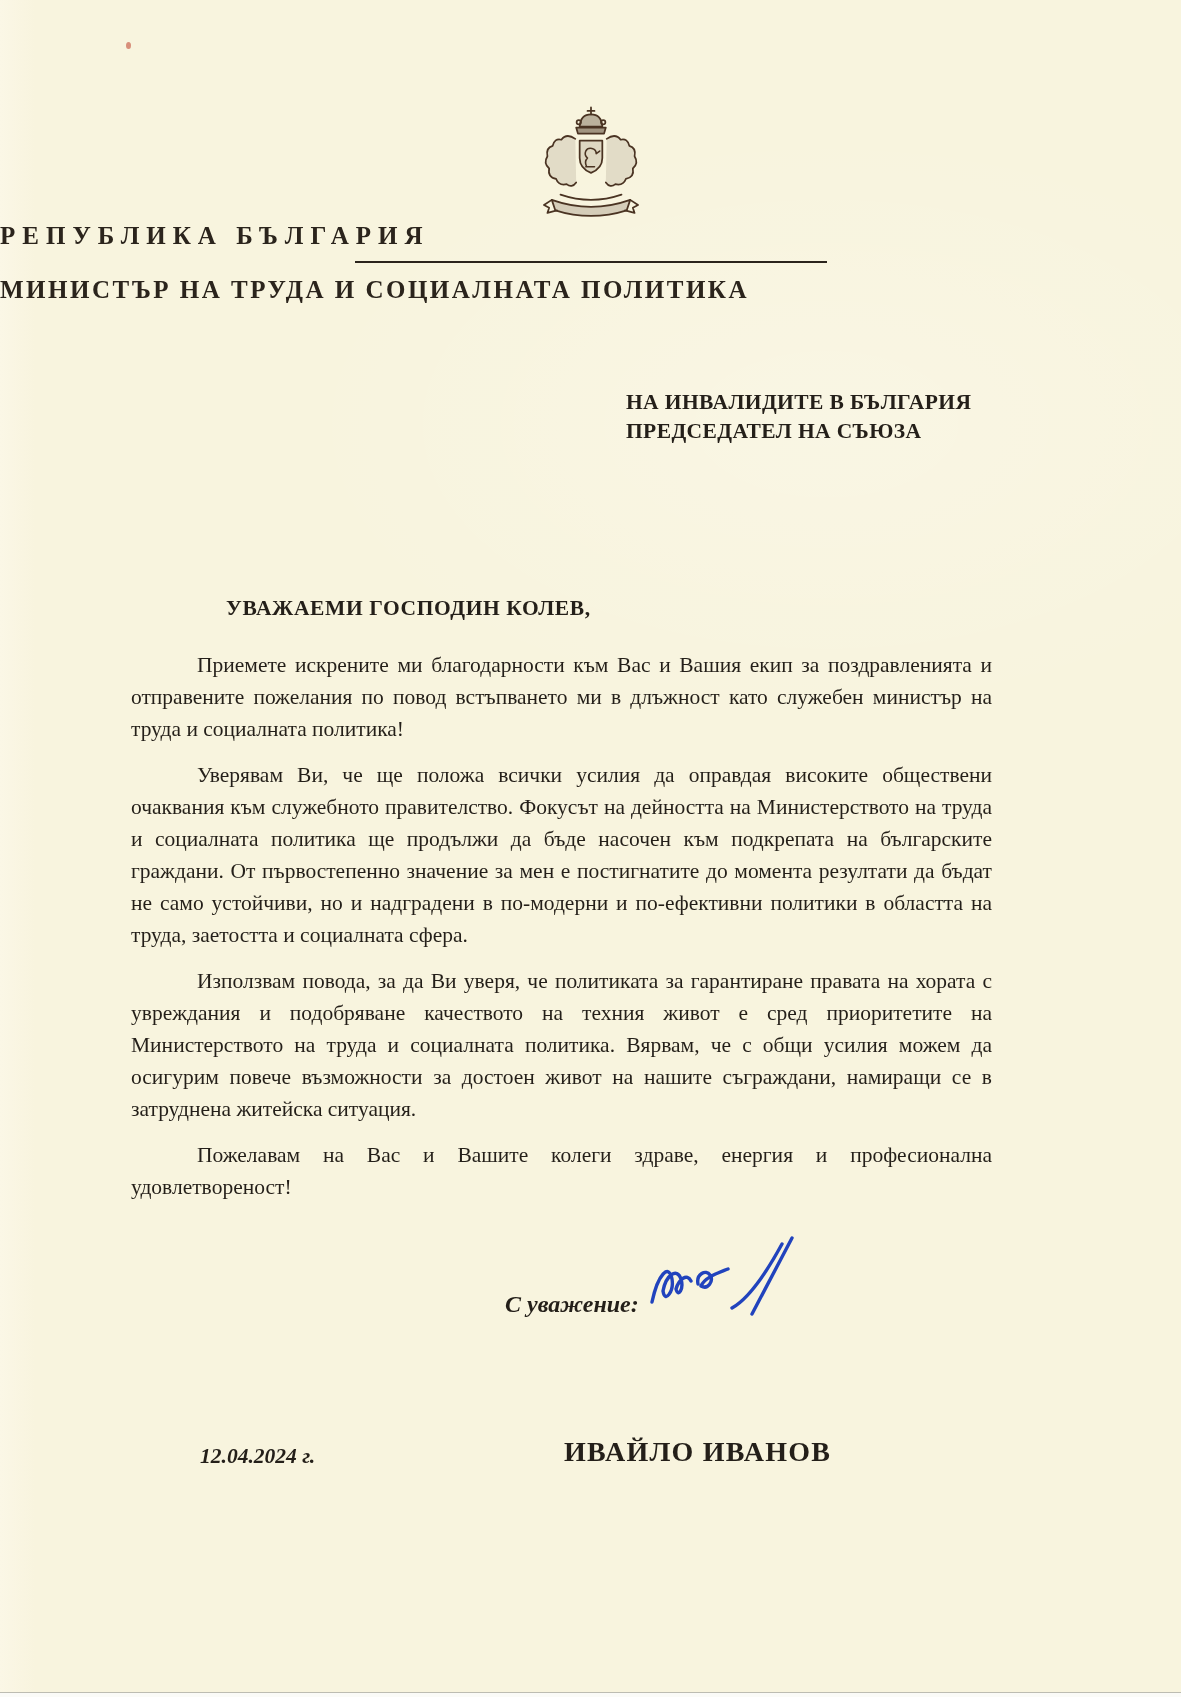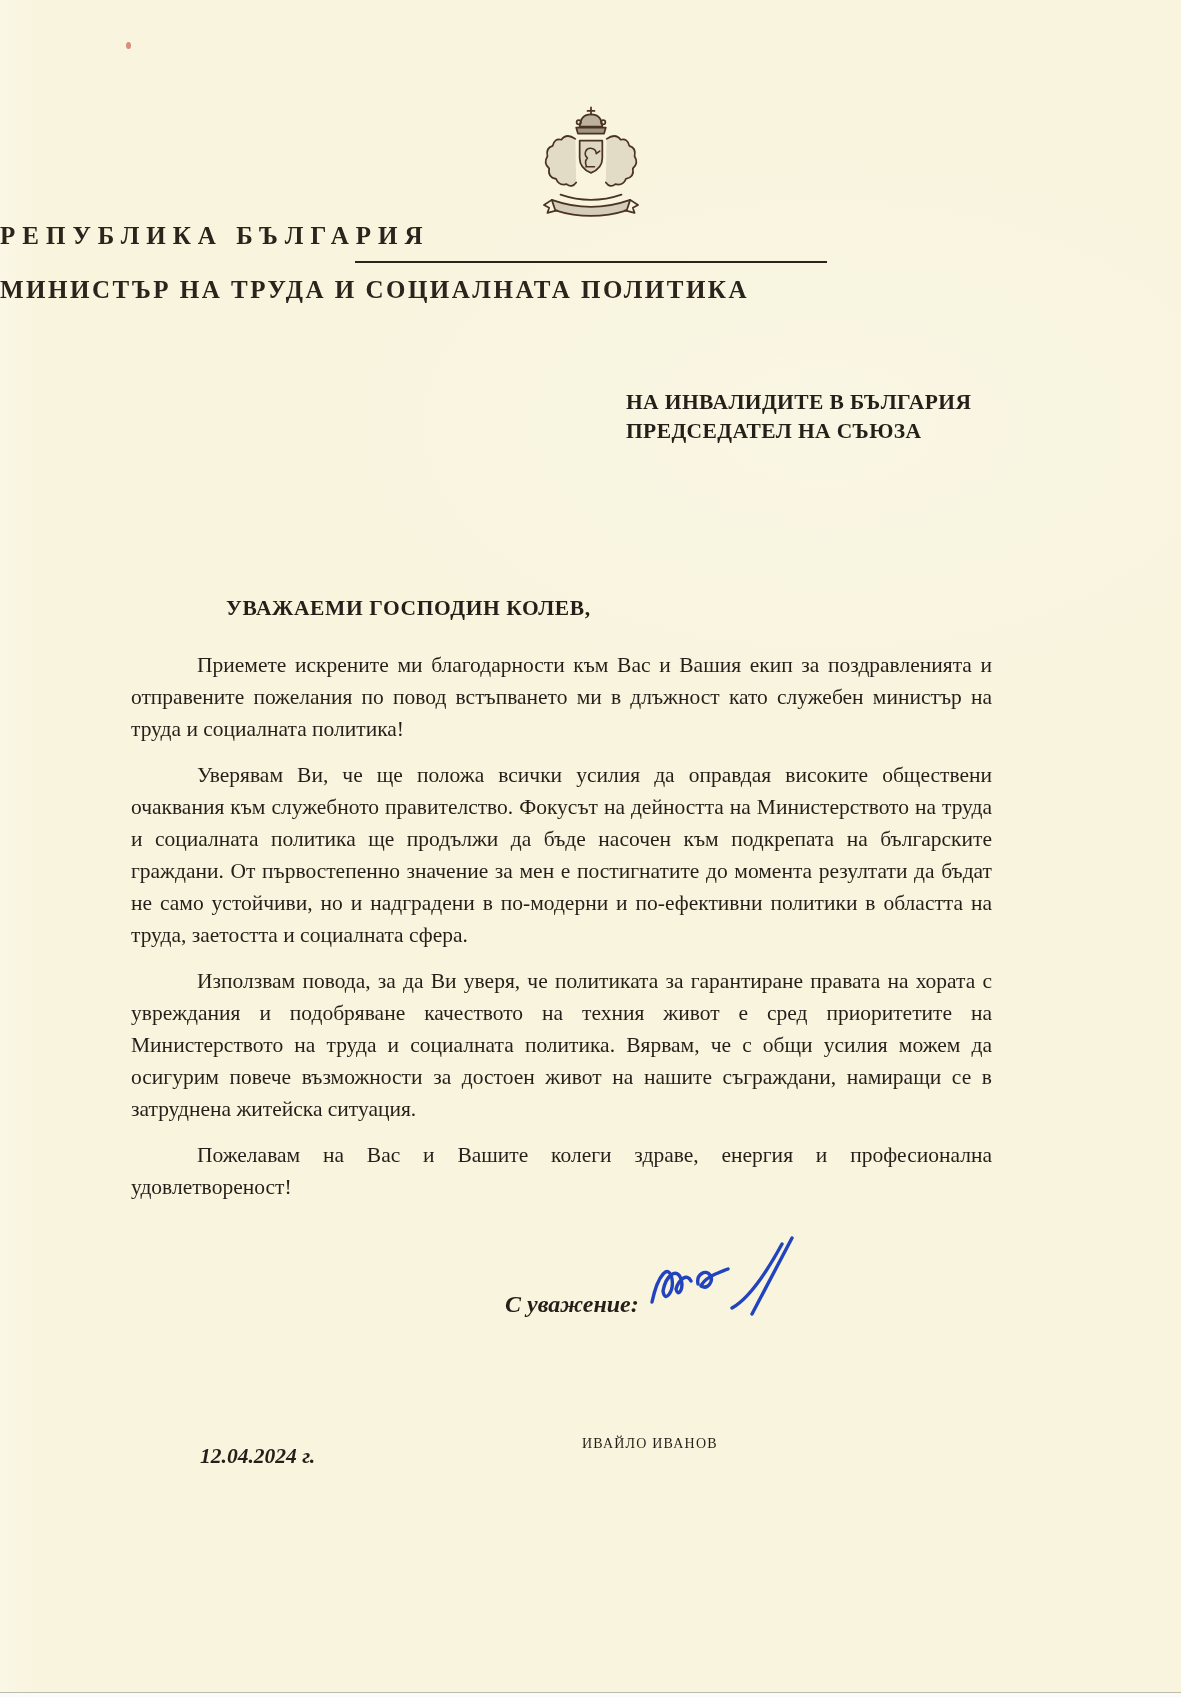--- a/index.html
+++ b/index.html
@@ -70,22 +70,22 @@
   }
   .signature{
     position:absolute; top:1228px; left:638px;
     width:172px; height:108px;
   }
   .date{
     position:absolute; top:1436px; left:200px;
     font-weight:bold; font-style:italic; font-size:21.5px;margin-top:8px;
   }
   .signatory{
-    position:absolute; top:1436px; left:582px;
-    font-weight:normal; font-size:14px; letter-spacing:1.2px;
+    position:absolute; top:1436px; left:564px;
+    font-weight:bold; font-size:28px; letter-spacing:1.2px;
   }
 
   
   .scan-edge{
     position:absolute; left:0; bottom:0; width:100%; height:5px;
     background:#fbfbf8; border-top:1px solid #bdbcb2;
   }
   .scan-speck{
     position:absolute; top:42px; left:126px;
     width:5px; height:7px; border-radius:50%;

